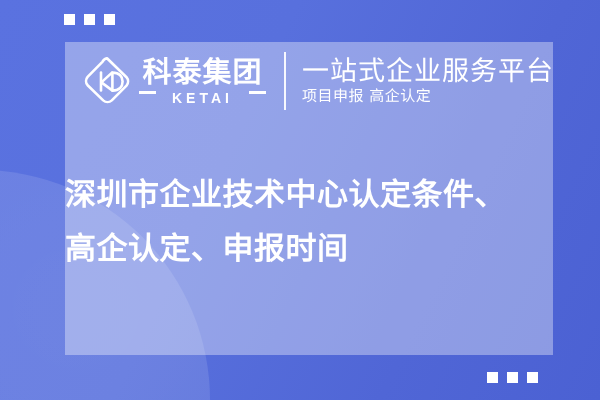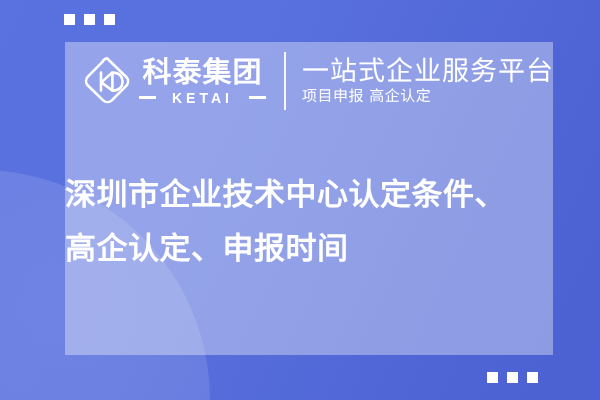--- a/index.html
+++ b/index.html
@@ -108,21 +108,20 @@
     color: #ffffff;
     font-size: 29px;
     font-weight: bold;
     line-height: 1.0;
     letter-spacing: 1px;
     white-space: nowrap;
     font-family: "Liberation Sans", "DejaVu Sans", sans-serif;
   }
   .logo-en-row {
     display: flex;
-    align-items: center;
     gap: 16px;
     margin-top: 4px;
   }
   .logo-rule {
     width: 17px;
     height: 3px;
     background: #ffffff;
   }
   .logo-en {
     color: #ffffff;

